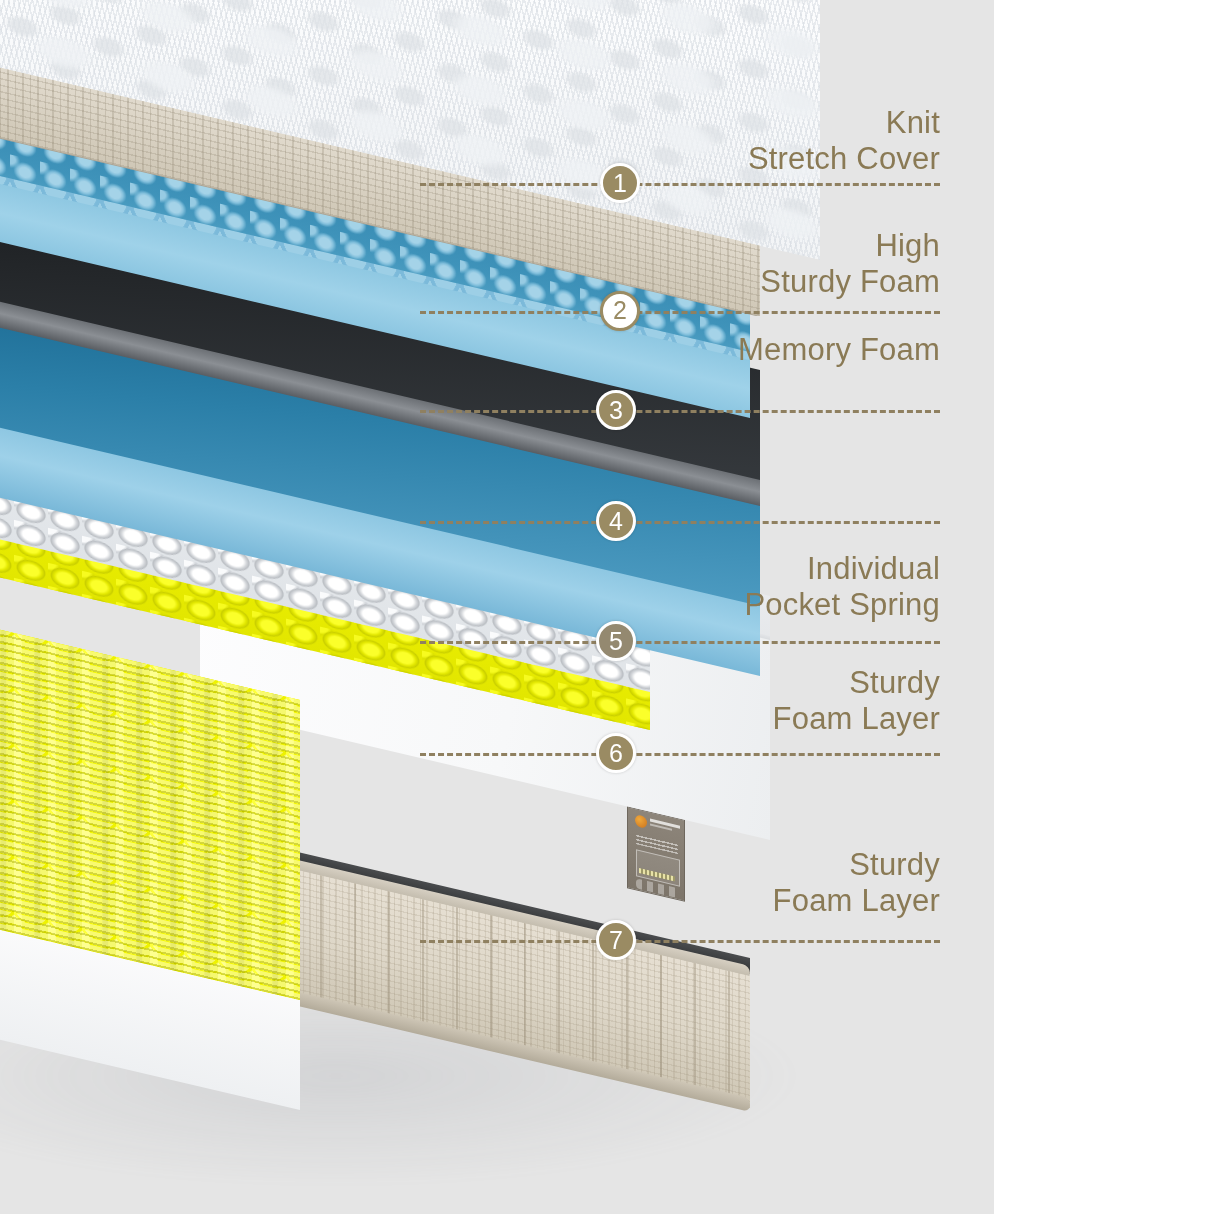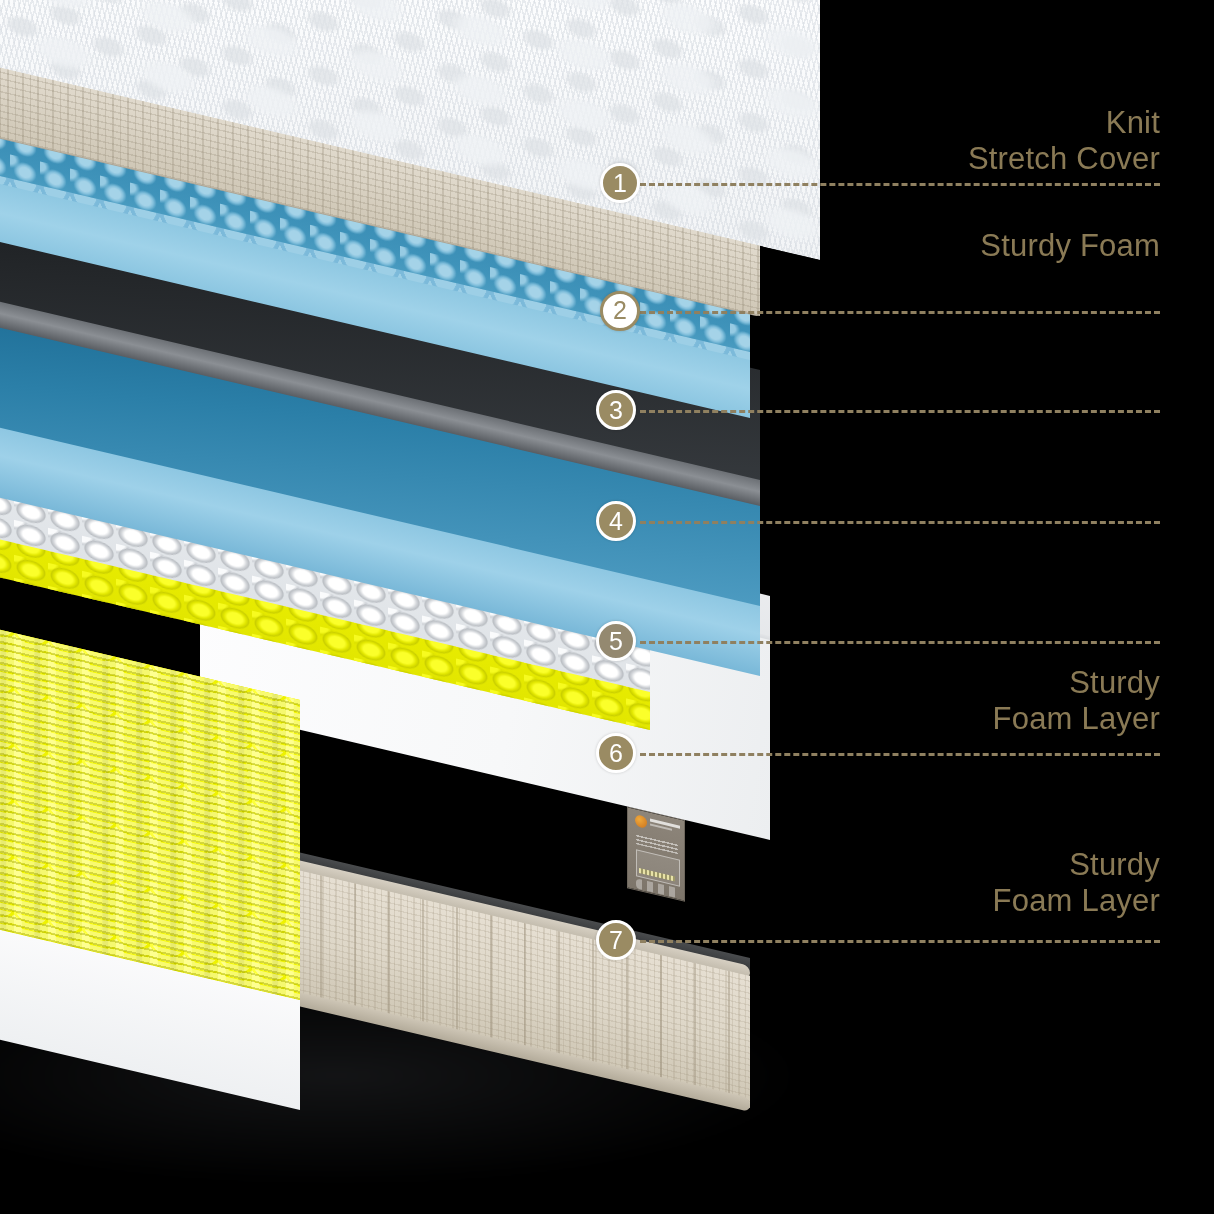--- a/index.html
+++ b/index.html
@@ -3,23 +3,23 @@
 <meta charset="utf-8">
 <title>Mattress Layer Diagram</title>
 <style>
   html,body{margin:0;padding:0;background:#ffffff;}
   body{
     font-family:"Liberation Sans", sans-serif;
     -webkit-font-smoothing:antialiased;
   }
   #stage{
     position:relative;
-    width:1214px;
+    width:994px;
     height:1214px;
-    background:#000000;
+    background:#e5e5e5;
     overflow:hidden;
   }
   .noclick{pointer-events:none;}
 
   
   .label-block{
     position:absolute;
     right:54px;
     text-align:right;
     color:#8a7a55;
@@ -394,33 +394,39 @@
   <div class="slab" id="cover-quilt"></div>
 
   <div class="label-block" style="top:105px;">
     <span class="l1">Knit</span>
     <span class="l2">Stretch Cover</span>
   </div>
   <div class="leader" style="top:183px; width:520px;"></div>
   <div class="bullet b1" style="left:600px; top:163px;">1</div>
 
   <div class="label-block" style="top:228px;">
+    <span class="l1">High</span>
     <span class="l2">Sturdy Foam</span>
   </div>
   <div class="leader" style="top:311px; width:520px;"></div>
   <div class="bullet b2" style="left:600px; top:291px;">2</div>
 
   <div class="label-block" style="top:332px;">
+    <span class="l2">Memory Foam</span>
   </div>
   <div class="leader" style="top:410px; width:520px;"></div>
   <div class="bullet b3" style="left:596px; top:390px;">3</div>
 
   <div class="leader" style="top:521px; width:520px;"></div>
   <div class="bullet b4" style="left:596px; top:501px;">4</div>
 
+  <div class="label-block" style="top:551px;">
+    <span class="l1">Individual</span>
+    <span class="l2">Pocket Spring</span>
+  </div>
   <div class="leader" style="top:641px; width:520px;"></div>
   <div class="bullet b5" style="left:596px; top:621px;">5</div>
 
   <div class="label-block" style="top:665px;">
     <span class="l1">Sturdy</span>
     <span class="l2">Foam Layer</span>
   </div>
   <div class="leader" style="top:753px; width:520px;"></div>
   <div class="bullet b6" style="left:596px; top:733px;">6</div>
 

